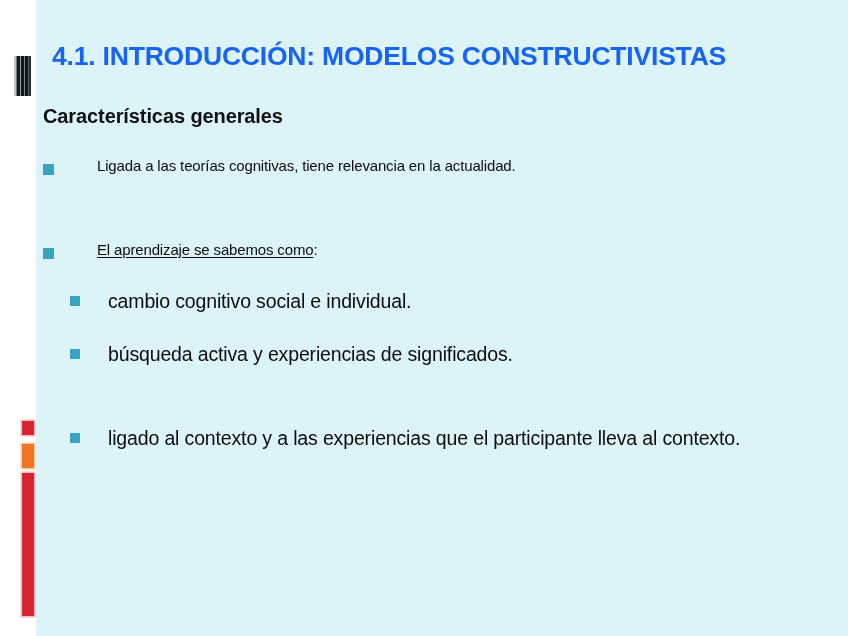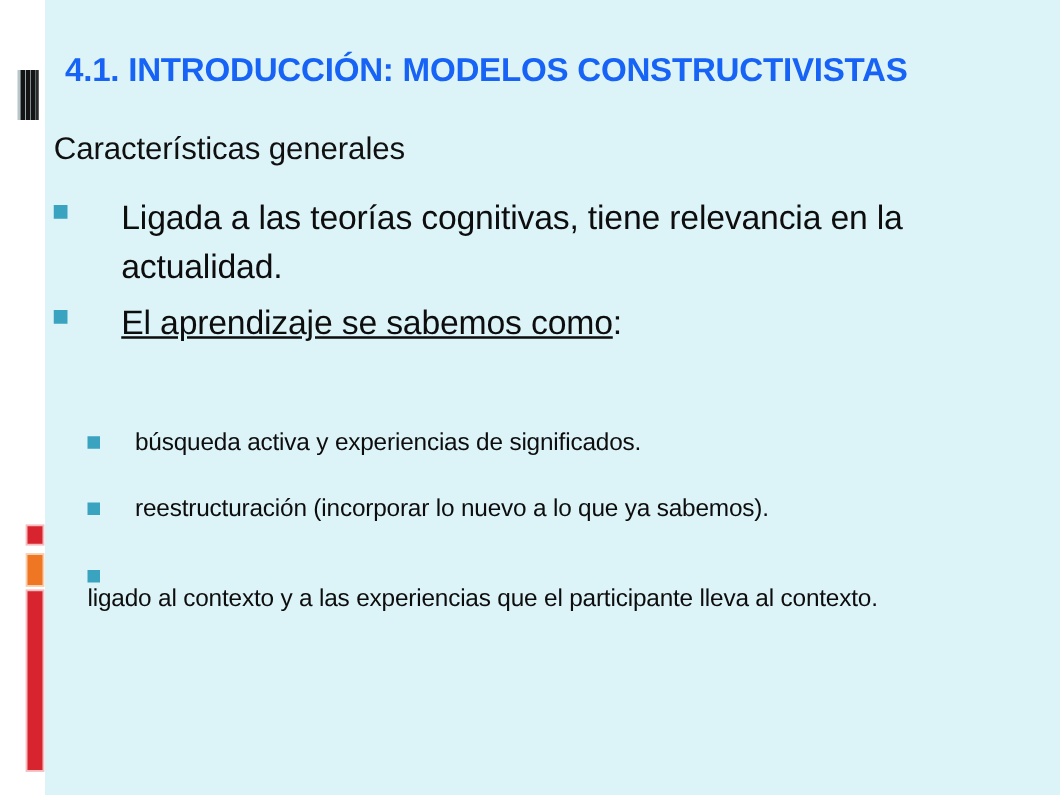--- a/index.html
+++ b/index.html
@@ -99,22 +99,22 @@
     letter-spacing: -0.2px;
     line-height: 1.1;
     white-space: nowrap;
   }
 
   
   #subtitle {
     position: absolute;
     left: 43px;
     top: 105px;
-    font-size: 25px;
-    font-weight: normal;
+    font-size: 20px;
+    font-weight: bold;
     color: #101010;
     letter-spacing: -0.1px;
   }
 
   
   .lvl1 {
     position: absolute;
     left: 43px;
     width: 790px;
     display: flex;
@@ -123,21 +123,21 @@
   .lvl1 .marker {
     flex: 0 0 auto;
     width: 11px;
     height: 11px;
     background: #3aa3c0;
     margin-top: 9px;
     margin-right: 43px;
   }
   .lvl1 .txt {
     flex: 1 1 auto;
-    font-size: 27px;
+    font-size: 15px;
     color: #0d0d0d;
     line-height: 1.45;
     letter-spacing: -0.15px;
   }
 
   .lvl2 {
     position: absolute;
     left: 70px;
     width: 770px;
     display: flex;
@@ -159,21 +159,21 @@
     letter-spacing: -0.15px;
   }
 
   .u { text-decoration: underline; text-underline-offset: 2px; }
 
   #b1 { top: 155px; }
   #b2 { top: 239px; }
   #s1 { top: 288px; }
   #s2 { top: 341px; }
   #s3 { top: 394px; }
-  #s4 { top: 448px; flex-direction: column; }
+  #s4 { top: 425px; }
 </style>
 </head>
 <body>
 
 <div id="slide">
 
   <div id="panel"></div>
   <div id="gutter"></div>
 
   <div id="stripe-bar"></div>
@@ -189,29 +189,29 @@
   <div class="lvl1" id="b1">
     <span class="marker"></span>
     <span class="txt">Ligada a las teorías cognitivas, tiene relevancia en la actualidad.</span>
   </div>
 
   <div class="lvl1" id="b2">
     <span class="marker"></span>
     <span class="txt"><span class="u">El aprendizaje se sabemos como</span><span>:</span></span>
   </div>
 
+  <div class="lvl2" id="s1">
+    <span class="marker"></span>
+    <span class="txt">cambio cognitivo social e individual.</span>
+  </div>
 
   <div class="lvl2" id="s2">
     <span class="marker"></span>
     <span class="txt">búsqueda activa y experiencias de significados.</span>
   </div>
 
-  <div class="lvl2" id="s3">
-    <span class="marker"></span>
-    <span class="txt">reestructuración (incorporar lo nuevo a lo que ya sabemos).</span>
-  </div>
 
   <div class="lvl2" id="s4">
     <span class="marker"></span>
     <span class="txt">ligado al contexto y a las experiencias que el participante lleva al contexto.</span>
   </div>
 
 </div>
 
 </body></html>

